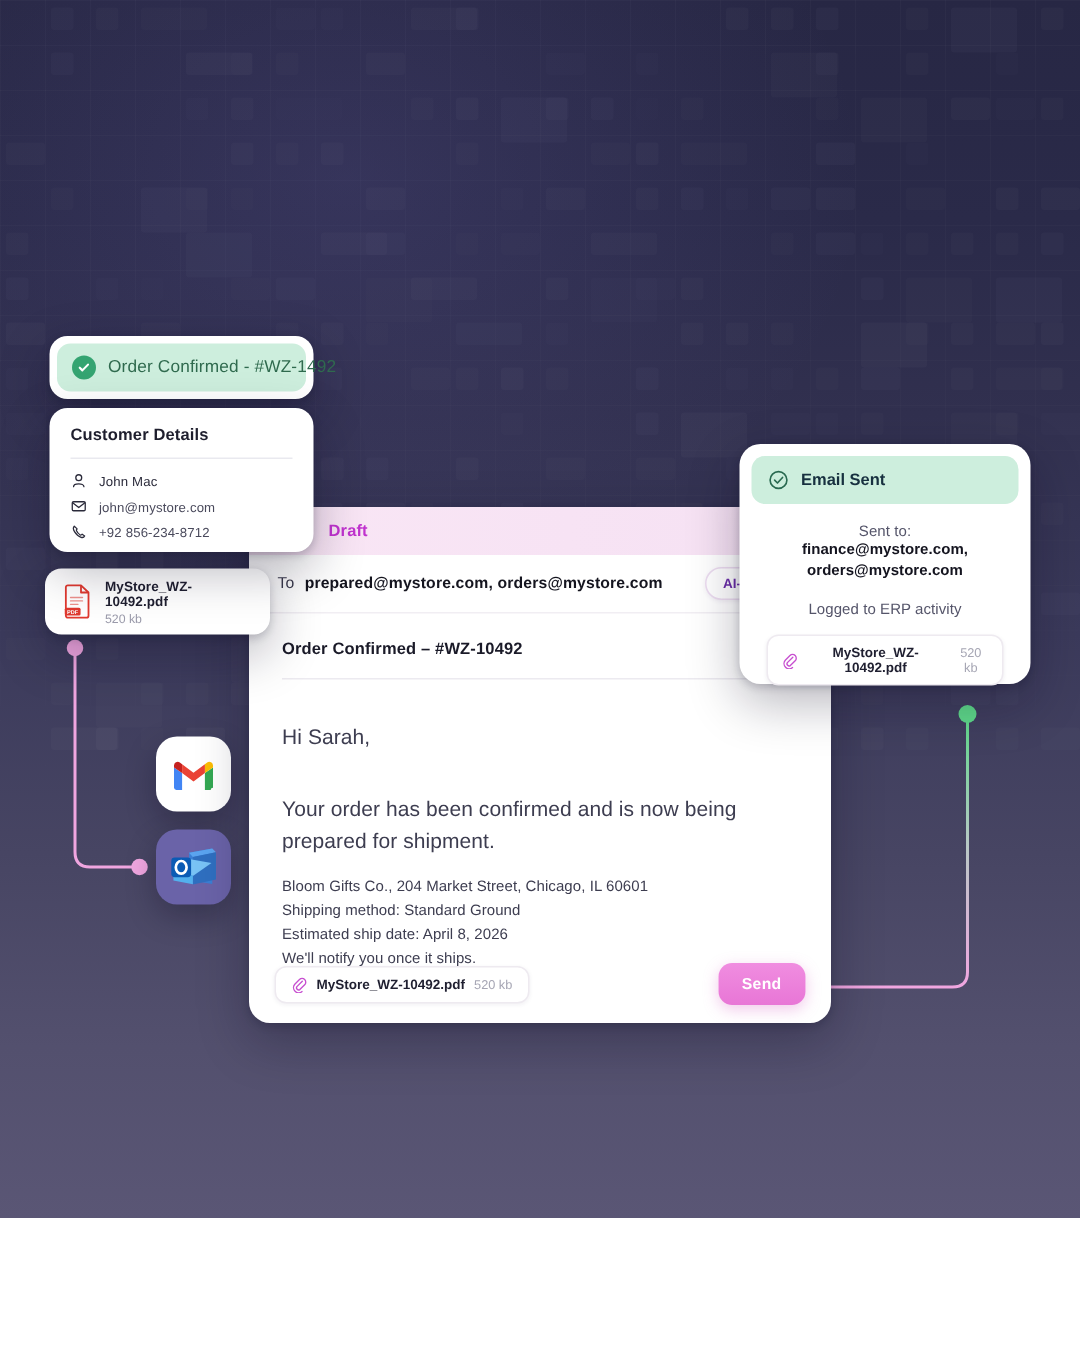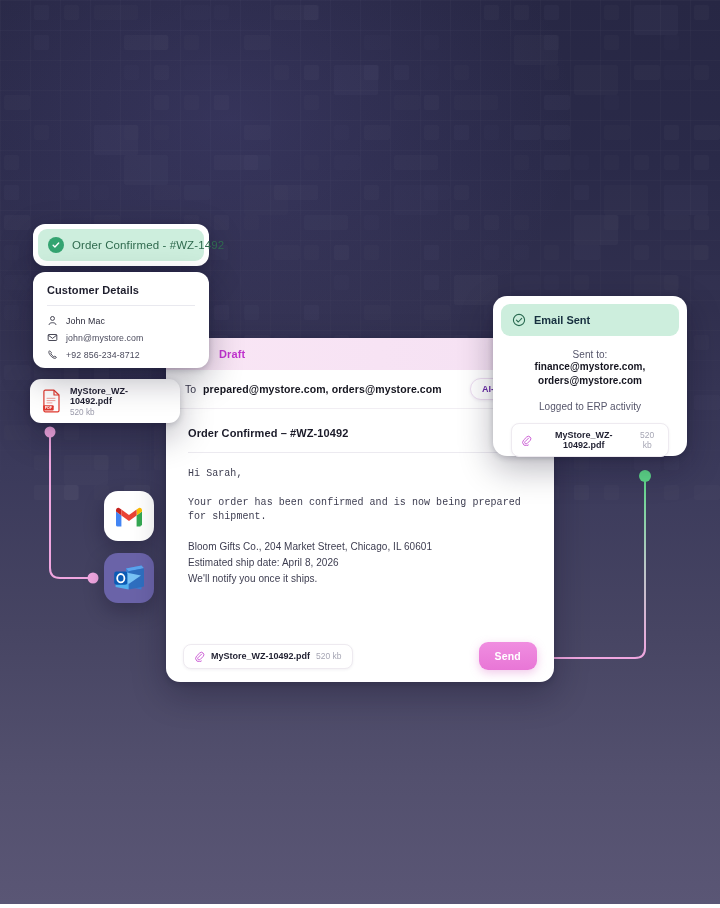--- a/index.html
+++ b/index.html
@@ -5,21 +5,21 @@
   * { box-sizing: border-box; margin: 0; padding: 0; }
   html, body {
     width: 720px; height: 908px;
     font-family: "Liberation Sans", sans-serif;
     overflow: hidden;
   }
 
   
   #stage {
     position: relative;
-    width: 720px; height: 904px;
+    width: 720px; height: 812px;
     background:
       linear-gradient(to bottom,
         #272744 0%,
         #2a2a49 18%,
         #31304f 34%,
         #3b3a5b 52%,
         #474563 70%,
         #53506e 86%,
         #5a5675 100%);
     overflow: hidden;
@@ -162,23 +162,22 @@
     padding: 5px 11px;
     font-size: 9px; color: #6b2ea8; font-weight: 600; white-space: nowrap;
     box-shadow: 0 1px 3px rgba(80,40,120,0.08);
   }
   #compose-body { padding: 18px 22px 0 22px; position: relative; }
   #subject-line {
     font-size: 11px; font-weight: 700; color: #1a1a28; letter-spacing: .1px;
   }
   #subject-div { height: 1px; background: #eceaf0; margin: 13px 0 0; }
   .body-p {
-    font-size: 10px; color: #3d3d50; line-height: 1.45; letter-spacing: .05px;
-    margin-top: 14px;
-    font-family: Liberation Mono, monospace;
+    font-size: 14px; color: #3d3d50; line-height: 1.45; letter-spacing: .05px;
+    margin-top: 28px;
   }
   .body-block { margin-top: 14px; }
   .body-block .ln { font-size: 10px; color: #3d3d50; line-height: 1.62; letter-spacing:.05px; }
 
   #compose-footer {
     position: absolute; left: 0; right: 0; bottom: 0;
     height: 52px;
     display: flex; align-items: center; justify-content: space-between;
     padding: 0 17px 0 17px;
   }
@@ -575,20 +574,21 @@
     <div id="compose-body">
       <div id="subject-line">Order Confirmed – #WZ-10492</div>
       <div id="subject-div"></div>
 
       <div class="body-p">Hi Sarah,</div>
 
       <div class="body-p">Your order has been confirmed and is now being prepared for shipment.</div>
 
       <div class="body-block">
         <div class="ln">Bloom Gifts Co., 204 Market Street, Chicago, IL 60601</div>
+        <div class="ln">Shipping method: Standard Ground</div>
         <div class="ln">Estimated ship date: April 8, 2026</div>
         <div class="ln">We'll notify you once it ships.</div>
       </div>
 
     </div>
 
     <div id="compose-footer">
       <div class="attach-chip">
         <svg class="clip" viewBox="0 0 14 14">
           <path d="M9.6 4 L5 8.6 A1.8 1.8 0 0 0 7.5 11.1 L11.6 7 A3.1 3.1 0 0 0 7.2 2.6 L3.2 6.6 A4.4 4.4 0 0 0 9.4 12.8" fill="none" stroke="#c74fd0" stroke-width="1.15" stroke-linecap="round" stroke-linejoin="round"></path>

